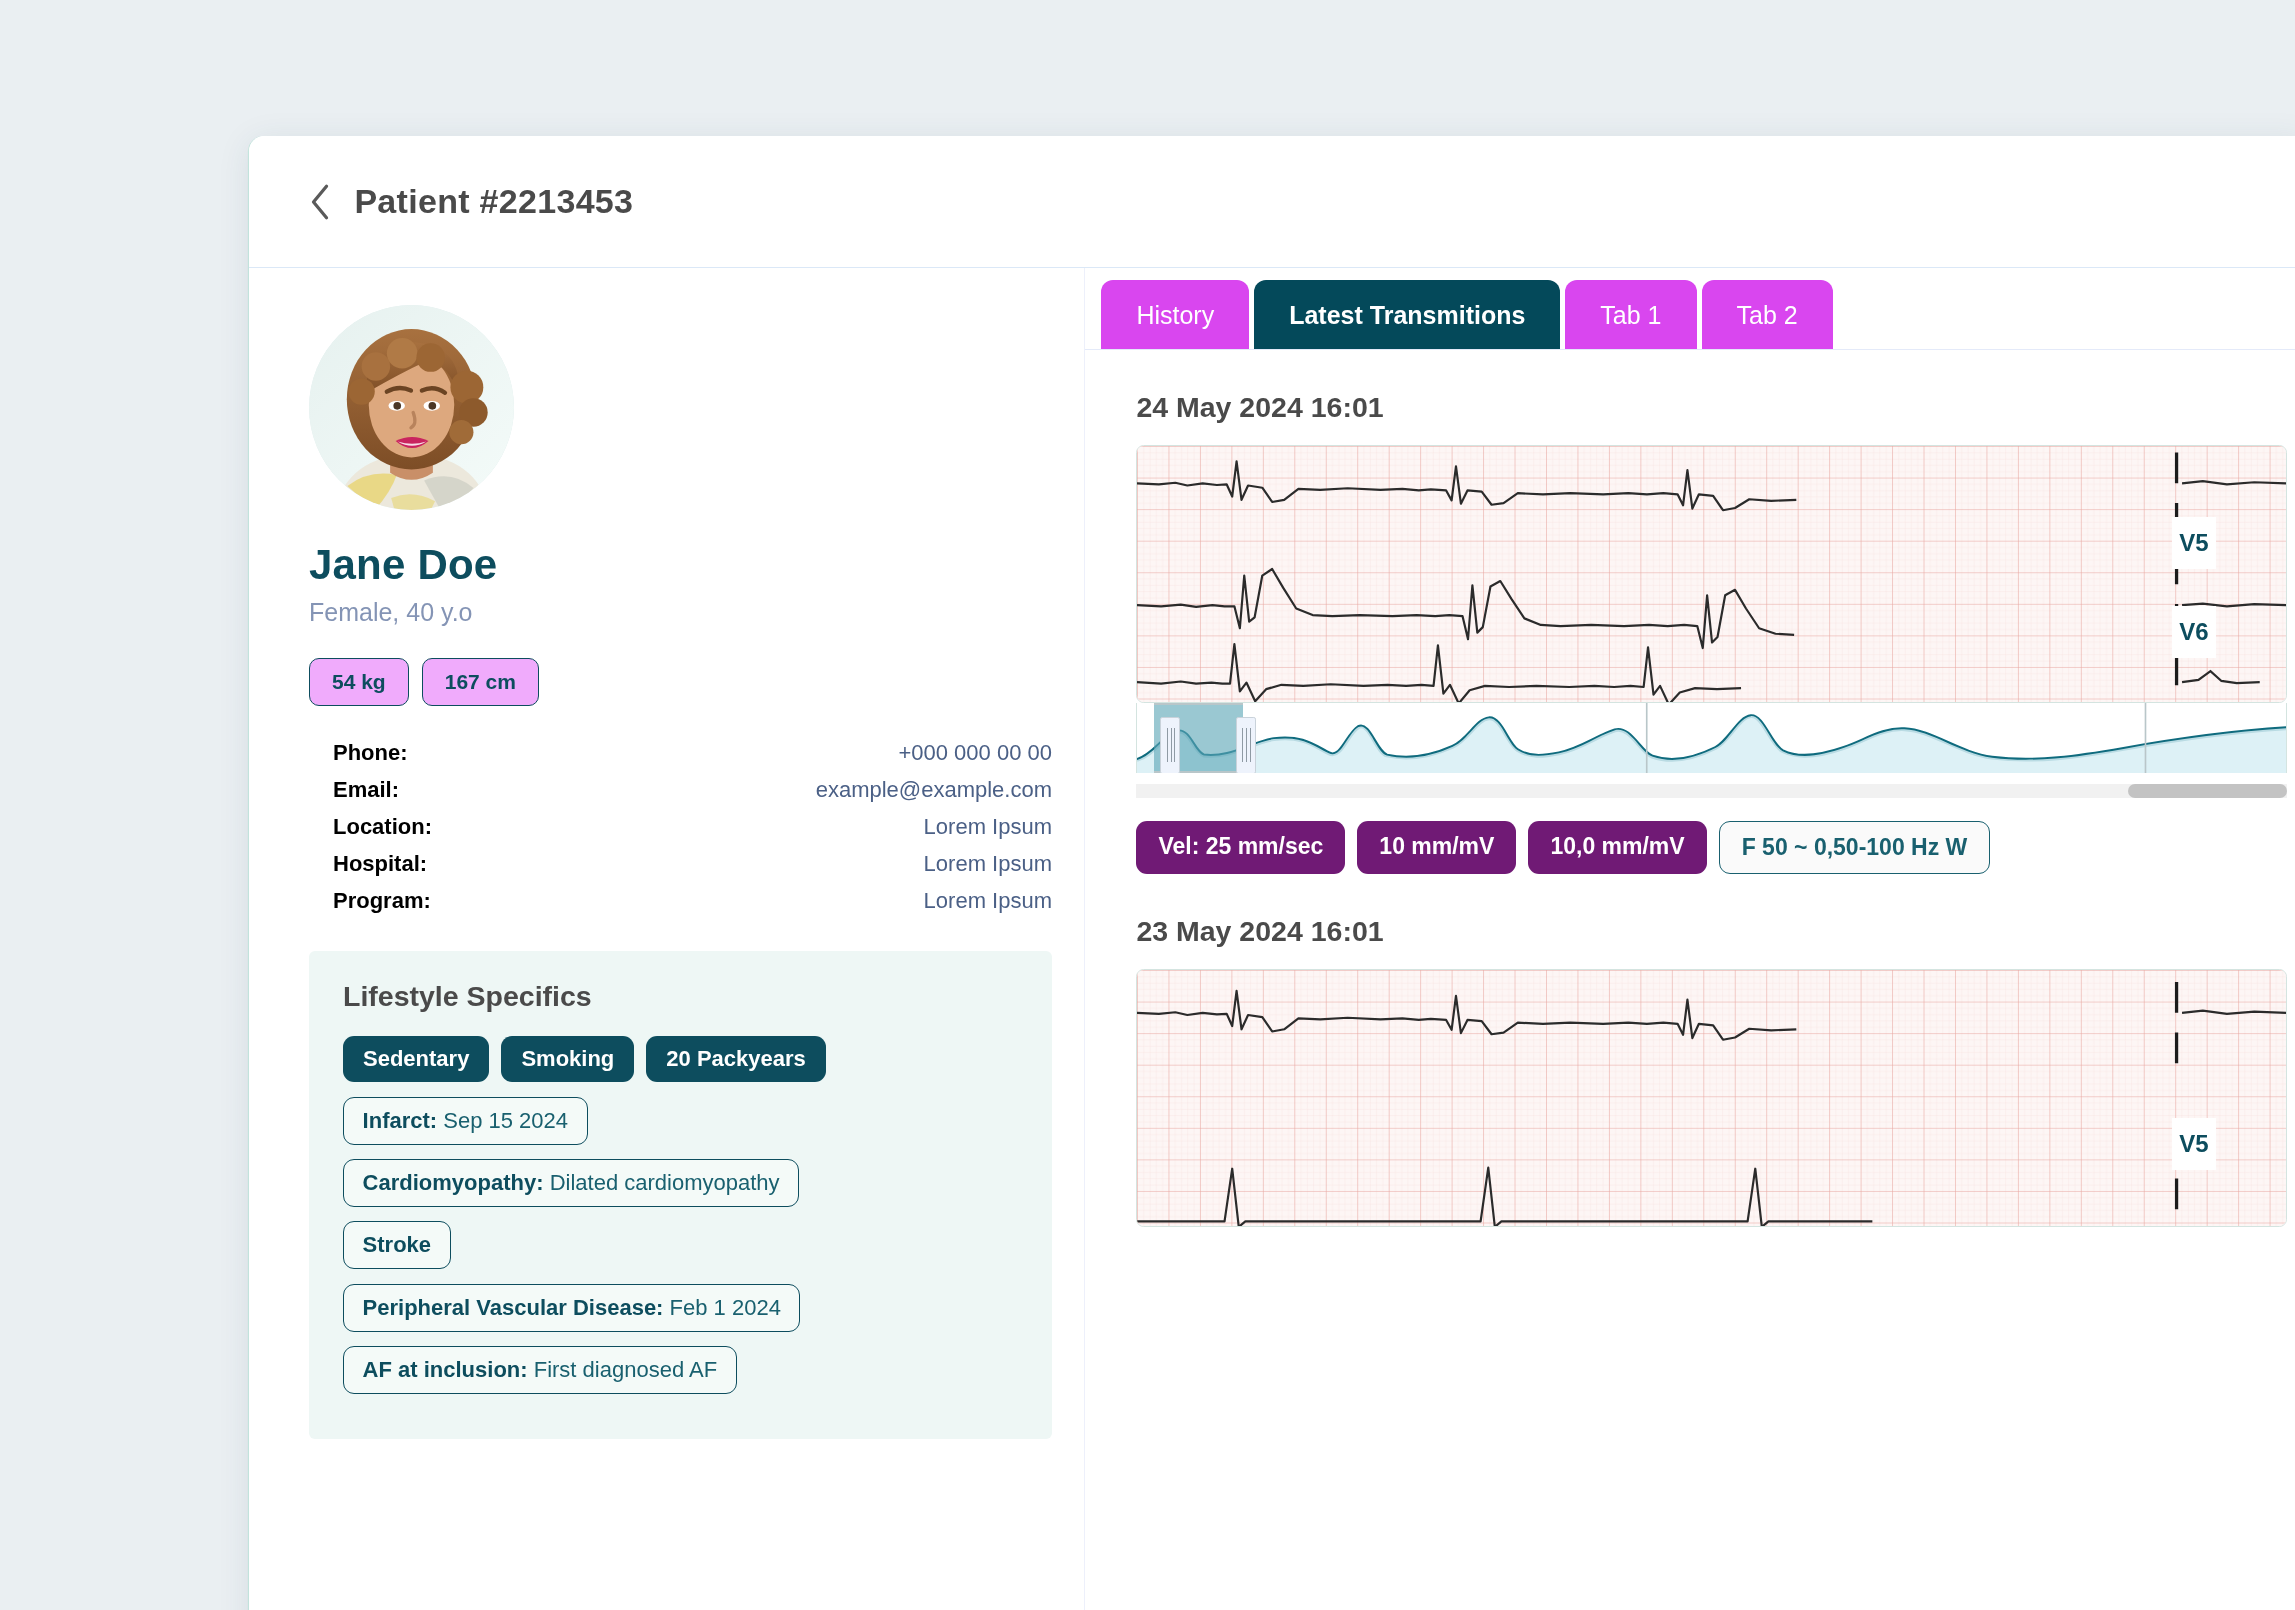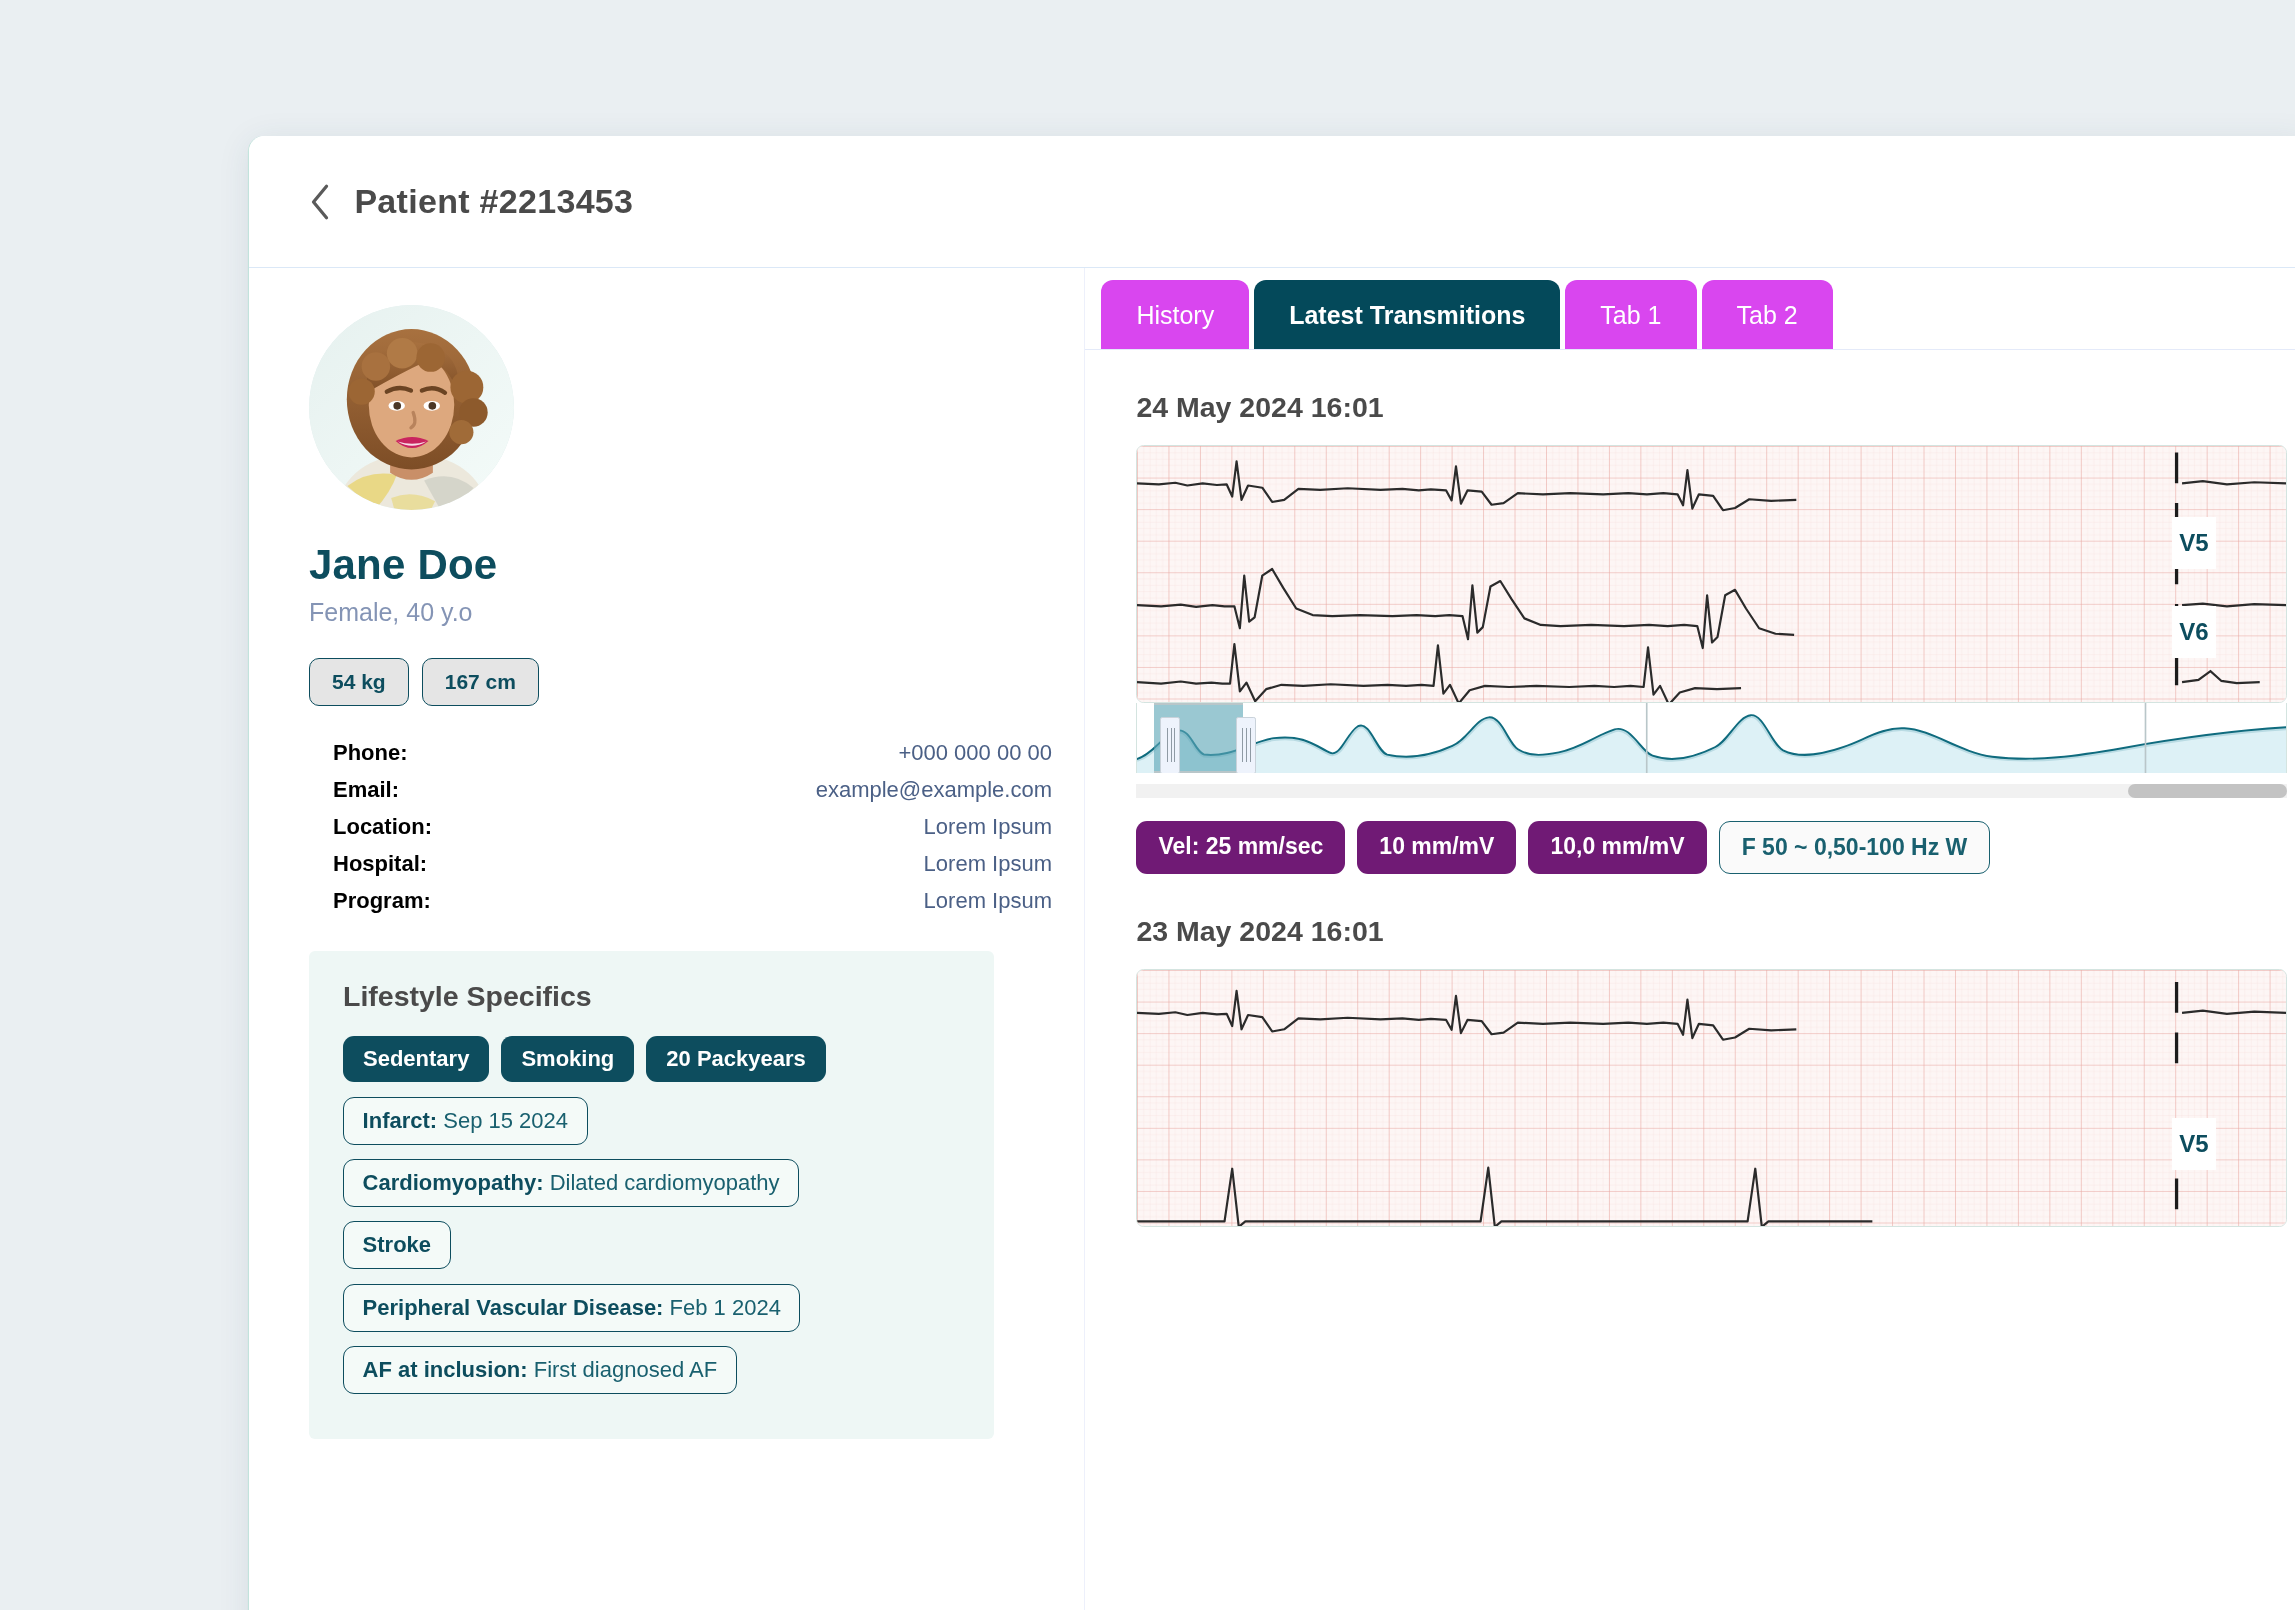--- a/index.html
+++ b/index.html
@@ -67,37 +67,37 @@
     font-size: 25px; color: #8494b5;
   }
 
   #metrics { display: flex; gap: 13px; margin-top: 31px; }
   .metric-chip {
     border: 1.6px solid #0d4d5e;
     border-radius: 10px;
     color: #0d4d5e;
     font-size: 21px; font-weight: bold;
     padding: 11px 22px;
-    background: #e5e5e5;
+    background: #f0abfc;
     cursor: pointer;
     white-space: nowrap;
   }
 
   #contact-table { margin-top: 34px; width: 743px; }
   .contact-row {
     display: flex; justify-content: space-between; align-items: baseline;
     margin-bottom: 11px;
   }
   .contact-label { font-size: 22px; font-weight: bold; color: #000000; margin-left: 24px; }
   .contact-value { font-size: 22px; color: #4b6086; }
 
   
   #lifestyle-card {
     margin-top: 37px;
-    width: 685px;
+    width: 743px;
     background: #eef7f5;
     border-radius: 6px;
     padding: 28.5px 31px 31px 34px;
   }
   #lifestyle-title {
     font-size: 28.5px; font-weight: bold; color: #4a4a4a;
     margin-bottom: 23px;
   }
   #tag-row { display: flex; gap: 12px; margin-bottom: 15.4px; }
   .tag-solid {

